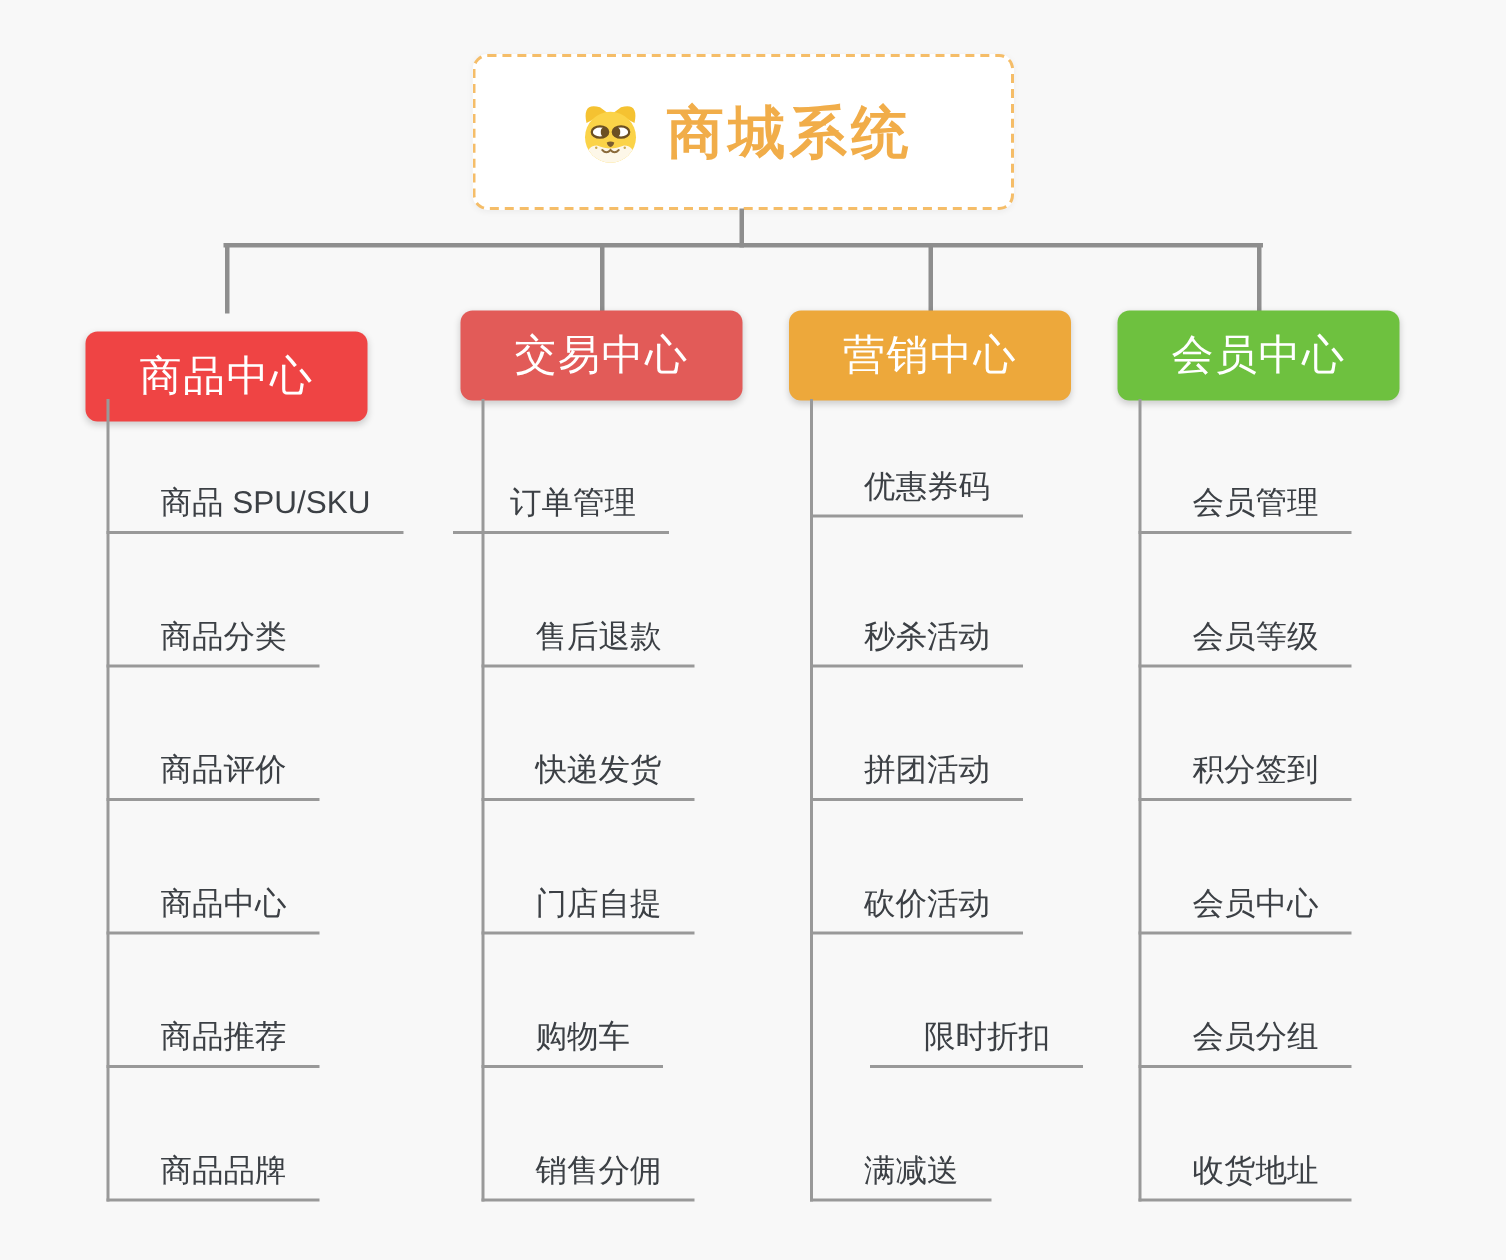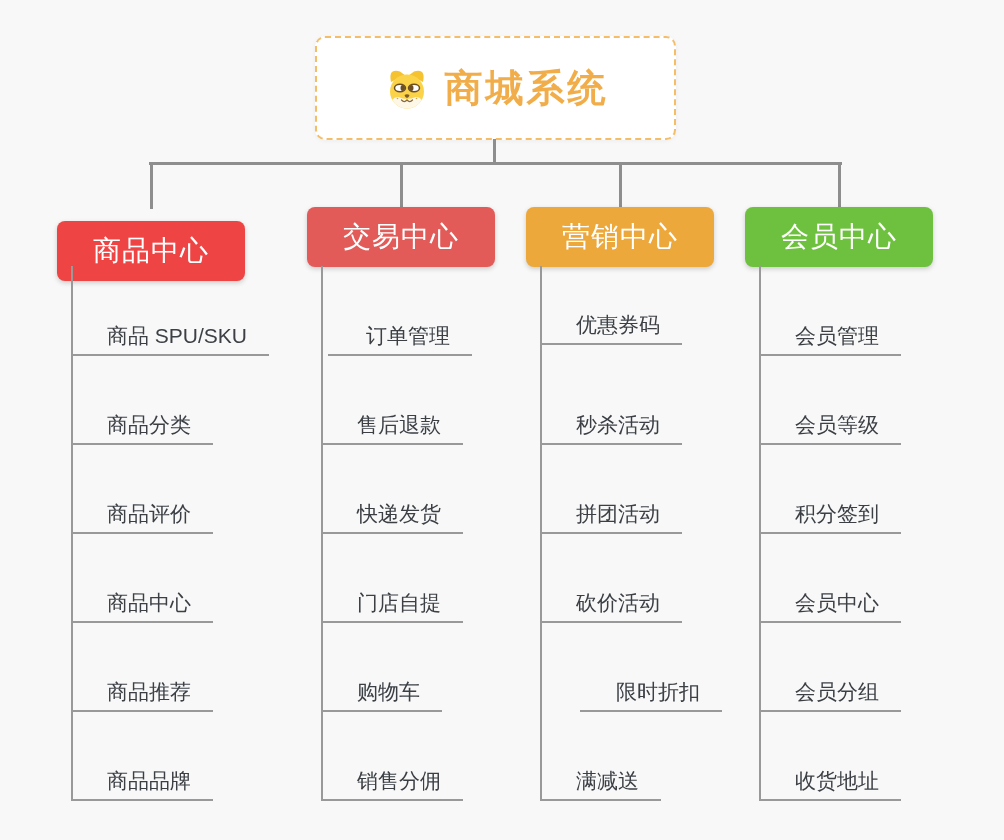--- a/index.html
+++ b/index.html
@@ -93,21 +93,21 @@
       <div class="conn2" style="left: 71px; top: 266px; width: 2px; height: 535px; background: rgb(153, 153, 153);"></div>
       <div class="leaf" style="left: 71px; top: 323px;">商品 SPU/SKU</div>
       <div class="leaf" style="left: 71px; top: 412px;">商品分类</div>
       <div class="leaf" style="left: 71px; top: 501px;">商品评价</div>
       <div class="leaf" style="left: 71px; top: 590px;">商品中心</div>
       <div class="leaf" style="left: 71px; top: 679px;">商品推荐</div>
       <div class="leaf" style="left: 71px; top: 768px;">商品品牌</div>
       <div class="conn" style="left: 399.5px; top: 162px; width: 3px; height: 47px; background: rgb(142, 142, 142);"></div>
       <div class="branch-node" style="left: 307px; top: 207px; background: rgb(226, 91, 88);">交易中心</div>
       <div class="conn2" style="left: 321px; top: 266px; width: 2px; height: 535px; background: rgb(153, 153, 153);"></div>
-      <div class="leaf" style="left: 328px; top: 323px; padding-left: 38px;">订单管理</div>
+      <div class="leaf" style="left: 302px; top: 323px; padding-left: 38px;">订单管理</div>
       <div class="leaf" style="left: 321px; top: 412px;">售后退款</div>
       <div class="leaf" style="left: 321px; top: 501px;">快递发货</div>
       <div class="leaf" style="left: 321px; top: 590px;">门店自提</div>
       <div class="leaf" style="left: 321px; top: 679px;">购物车</div>
       <div class="leaf" style="left: 321px; top: 768px;">销售分佣</div>
       <div class="conn" style="left: 618.5px; top: 162px; width: 3px; height: 47px; background: rgb(142, 142, 142);"></div>
       <div class="branch-node" style="left: 526px; top: 207px; background: rgb(237, 168, 59);">营销中心</div>
       <div class="conn2" style="left: 540px; top: 266px; width: 2px; height: 535px; background: rgb(153, 153, 153);"></div>
       <div class="leaf" style="left: 540px; top: 312px;">优惠券码</div>
       <div class="leaf" style="left: 540px; top: 412px;">秒杀活动</div>

